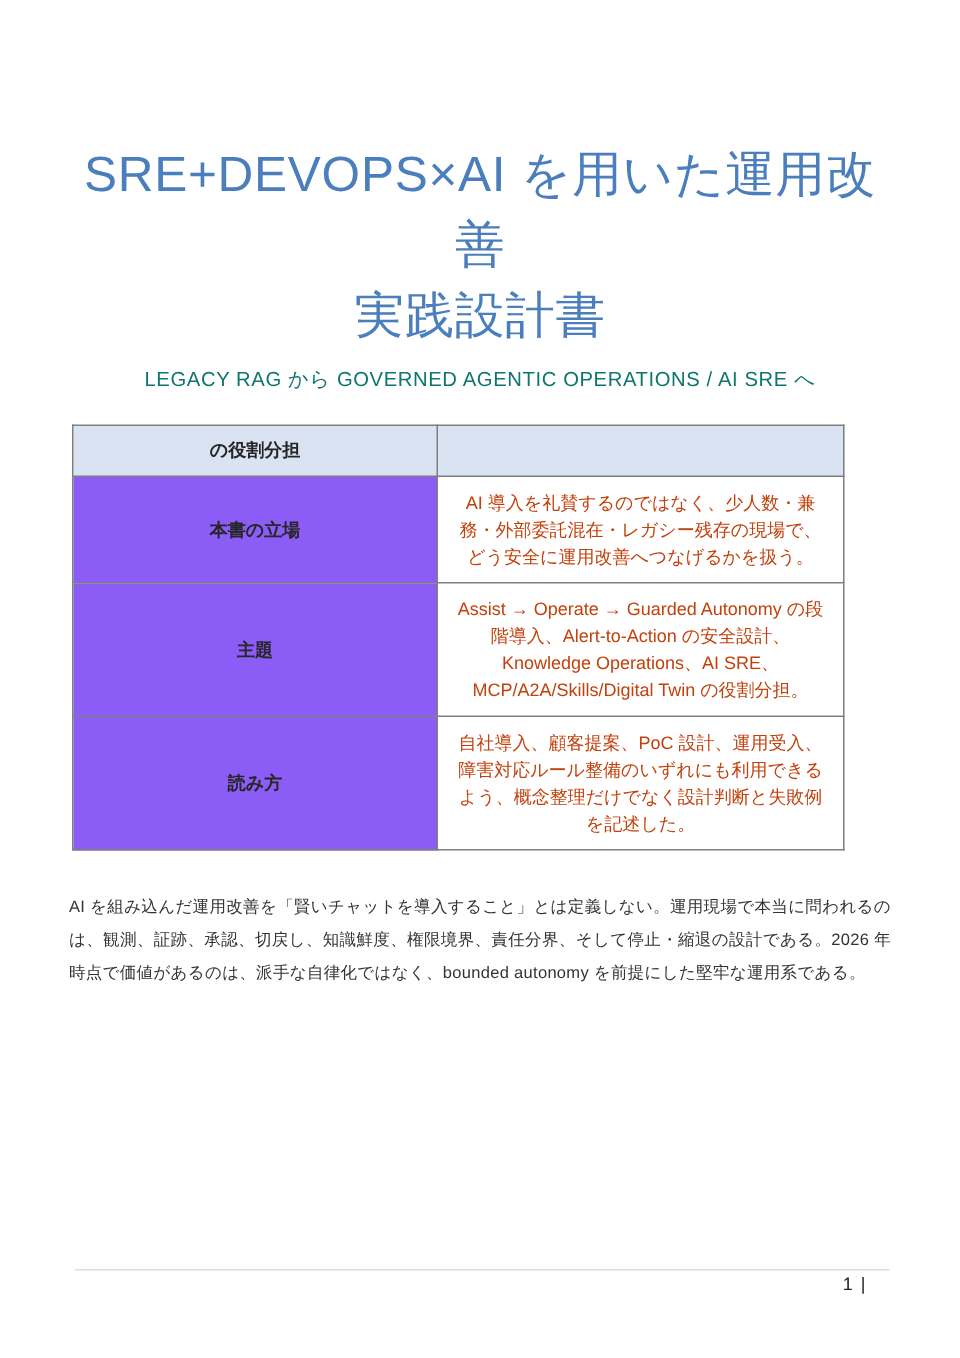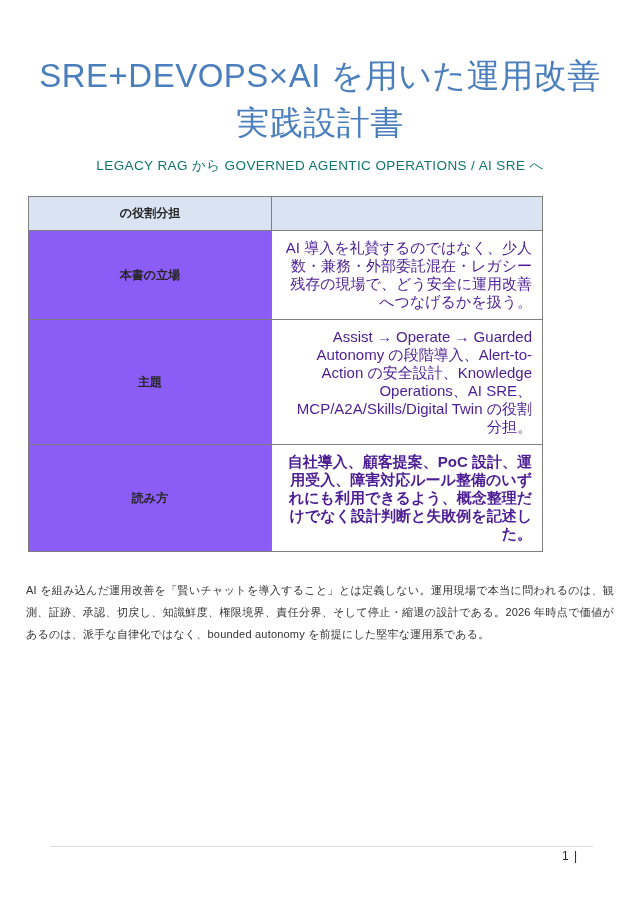--- a/index.html
+++ b/index.html
@@ -11,21 +11,22 @@
     overflow: hidden;
     font-family: "Liberation Sans", "DejaVu Sans", sans-serif;
     color: #333333;
   }
   .page {
     position: absolute;
     inset: 0;
     background: #ffffff;
   }
   .content {
-    padding: 0 26px;
+    padding: 0 46px;
+    margin-top: 40px;
   }
   
   .doc-header { padding-top: 52px; text-align: center; }
   .doc-title {
     color: #4a7ebc;
     font-size: 33px;
     line-height: 47px;
     font-weight: 400;
     letter-spacing: 0.5px;
   }
@@ -54,30 +55,30 @@
     background: #8b5cf6;
     text-align: center;
     font-weight: 700;
     font-size: 12px;
     color: #262626;
     padding: 6px 8px;
   }
   .info-table td.value-cell {
     width: 271px;
     background: #ffffff;
-    font-size: 15px;
+    font-size: 12px;
     line-height: 18px;
-    color: #4c1d95;
+    color: #c2410c;
     padding: 8px 10px;
-    text-align: right;
+    text-align: center;
   }
   .info-table tr.row-1 td { height: 34px; background: #d9e3f2; }
   .info-table tr.row-2 td { height: 69px; }
   .info-table tr.row-3 td { height: 79px; }
-  .info-table tr.row-4 td { height: 59px; font-weight: bold; }
+  .info-table tr.row-4 td { height: 59px; }
   
   .lead-paragraph {
     margin-top: 27px;
     font-size: 11px;
     line-height: 22px;
     color: #333333;
     text-align: justify;
     letter-spacing: 0.2px;
   }
   

